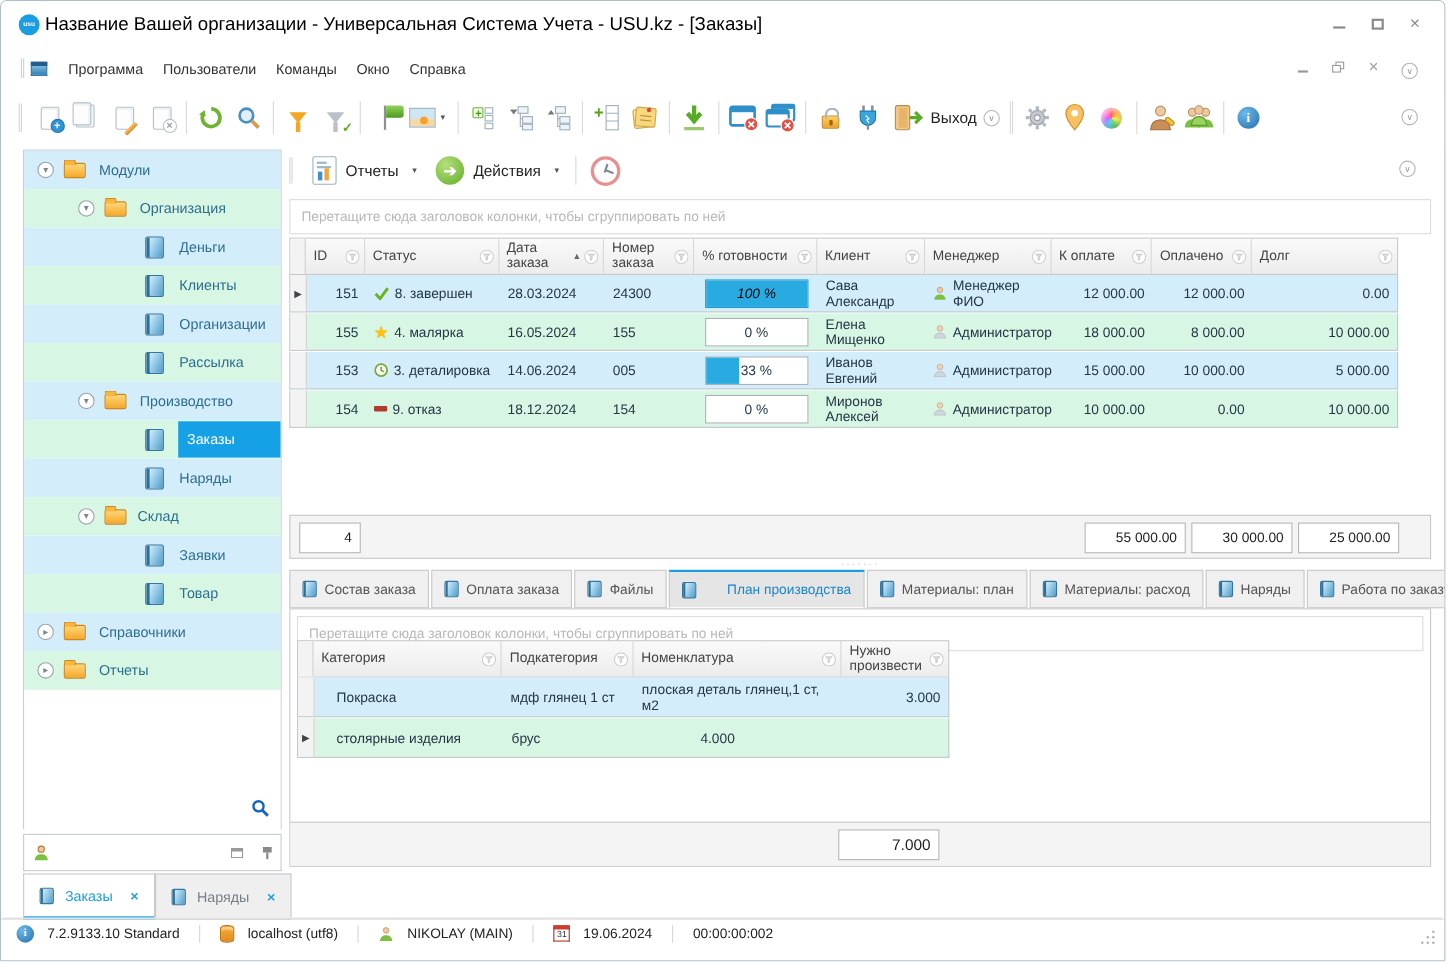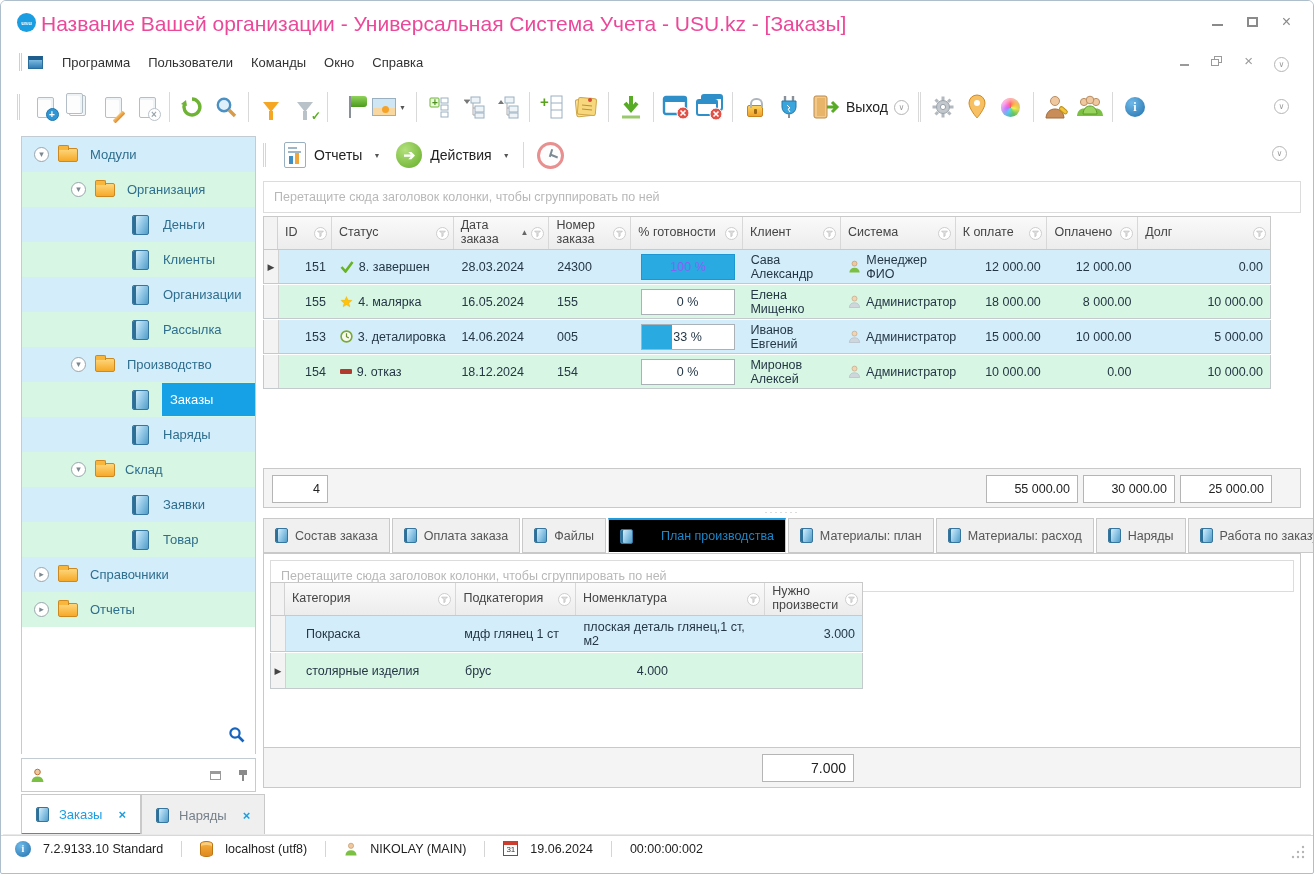--- a/index.html
+++ b/index.html
@@ -2,21 +2,21 @@
 <html><head>
 <meta charset="utf-8">
 <style>
   * { margin:0; padding:0; box-sizing:border-box; }
   html,body { background:#fff; font-family:"Liberation Sans", sans-serif; }
   .window { position:relative; width:1314px; height:874px; border:1px solid #aebfcb; border-radius:6px 6px 2px 2px; background:#fff; overflow:hidden; }
 
   
   .titlebar { position:absolute; left:0; top:0; width:100%; height:44px; background:#fff; }
   .logo { position:absolute; left:16px; top:12px; width:19px; height:19px; border-radius:50%; background:#1b9de2; color:#fff; font-size:6px; font-weight:bold; display:flex; align-items:center; justify-content:center; }
-  .title-text { position:absolute; left:40px; top:11px; font-size:21px; color:#ec4899; white-space:nowrap; }
+  .title-text { position:absolute; left:40px; top:11px; font-size:17px; color:#000000; white-space:nowrap; }
   .wctl { position:absolute; top:14px; display:flex; gap:24px; color:#8a8a8a; }
   .wctl.top { right:22px; }
   .wc-min { width:11px; height:2px; background:#8a8a8a; margin-top:9px; }
   .wc-max { width:11px; height:10px; border:2px solid #8a8a8a; margin-top:2px; }
   .wc-close { font-size:16px; line-height:14px; }
 
   
   .menubar { position:absolute; left:0; top:44px; width:100%; height:34px; background:#fff; display:flex; align-items:center; }
   .mb-grip { width:3px; height:18px; border-left:1px solid #cfcfcf; border-right:1px solid #cfcfcf; margin:0 6px 0 18px; }
   .mb-appicon { width:15px; height:13px; background:linear-gradient(#7db9e0,#2f7fb5); border:1px solid #2a6d9c; border-top:4px solid #1f5e8c; margin-right:10px; }
@@ -137,38 +137,38 @@
   .gr.blue { background:#d4edfb; }
   .gr.green { background:#d8f6e4; }
   .gr + .gr { margin-top:1px; }
   .grc { display:flex; align-items:center; padding:0 7px; font-size:12.5px; color:#243746; gap:5px; }
   .grc.rnum { justify-content:flex-end; }
   .cur-arrow { font-size:9px; color:#444; }
   .pwrap { width:100%; display:flex; justify-content:center; }
   .pbox { position:relative; width:94px; height:26px; background:#fff; border:1px solid #aab2b8; }
   .pfill { position:absolute; left:0; top:0; bottom:0; background:#29abe2; }
   .ptxt { position:absolute; left:0; right:0; top:0; bottom:0; display:flex; align-items:center; justify-content:center; font-size:12.5px; color:#243746; }
-  .ptxt.white { color:#8b5cf6; }
+  .ptxt.white { color:#000000;font-style:italic; }
   .st-star { color:#ffc20e; font-size:15px; text-shadow:0 0 1px #d89b00; }
   .st-dash { width:12px; height:5px; background:#b03a2e; border-radius:1px; display:inline-block; }
 
   
   .totals { position:absolute; left:0; top:332px; width:100%; height:40px; background:#f4f4f4; border:1px solid #c9c9c9; }
   .tbox { position:absolute; top:6px; height:28px; background:#fff; border:1px solid #b5b5b5; display:flex; align-items:center; justify-content:flex-end; padding:0 7px; font-size:12.5px; color:#222; }
   .tb-count { left:8px; width:56px; }
   .tb-pay { left:722px; width:92px; }
   .tb-paid { left:819px; width:92px; }
   .tb-debt { left:916px; width:92px; }
 
   .splitdots { position:absolute; left:0; top:372px; width:100%; height:10px; text-align:center; color:#b5b5b5; font-size:9px; letter-spacing:2px; line-height:8px; }
 
   
   .dettabs { position:absolute; left:0; top:382px; height:35px; display:flex; gap:2px; }
   .vtab { display:flex; align-items:center; gap:7px; padding:0 11px; background:#f0f0f0; border:1px solid #c9c9c9; color:#555; font-size:12.5px; white-space:nowrap; }
-  .vtab.active { background:#000000; color:#1b87c9; border-top:2px solid #1b9de2; border-bottom-color:#fff;gap:28px; }
+  .vtab.active { background:#e5e5e5; color:#1b87c9; border-top:2px solid #1b9de2; border-bottom-color:#fff;gap:28px; }
 
   
   .detail { position:absolute; left:0; top:417px; width:100%; height:235px; border:1px solid #c9c9c9; background:#fff; }
   .dhint { position:absolute; left:6px; top:6px; right:6px; height:32px; border:1px solid #dcdcdc; background:#fff; display:flex; align-items:center; padding-left:10px; color:#b8b8b8; font-size:12.5px; }
   .dgrid { position:absolute; left:6px; top:28px; width:593px; }
   .d-cat{width:172px;} .d-sub{width:120px;} .d-nom{width:190px;} .d-need{width:97px; border-right:none;}
   .dtotals { position:absolute; left:0; right:0; bottom:0; height:40px; background:#f4f4f4; border-top:1px solid #c9c9c9; }
   .dt-box { position:absolute; left:498px; top:6px; width:92px; height:28px; background:#fff; border:1px solid #b5b5b5; display:flex; align-items:center; justify-content:flex-end; padding:0 7px; font-size:14px; color:#222; }
 
   
@@ -597,21 +597,21 @@
         <div class="ghc c-client">
             <span class="lbl">Клиент</span>
             <span class="fic">
               <svg width="13" height="13">
                 <circle cx="6.5" cy="6.5" r="6" fill="#fff" stroke="#cdcdcd"></circle>
                 <path d="M3.5 4h6L7.2 6.5v2.4l-1.4.9V6.5z" fill="#dedede" stroke="#b5b5b5" stroke-width=".5"></path>
               </svg>
             </span>
           </div>
         <div class="ghc c-mgr">
-            <span class="lbl">Система</span>
+            <span class="lbl">Менеджер</span>
             <span class="fic">
               <svg width="13" height="13">
                 <circle cx="6.5" cy="6.5" r="6" fill="#fff" stroke="#cdcdcd"></circle>
                 <path d="M3.5 4h6L7.2 6.5v2.4l-1.4.9V6.5z" fill="#dedede" stroke="#b5b5b5" stroke-width=".5"></path>
               </svg>
             </span>
           </div>
         <div class="ghc c-pay">
             <span class="lbl">К оплате</span>
             <span class="fic">

